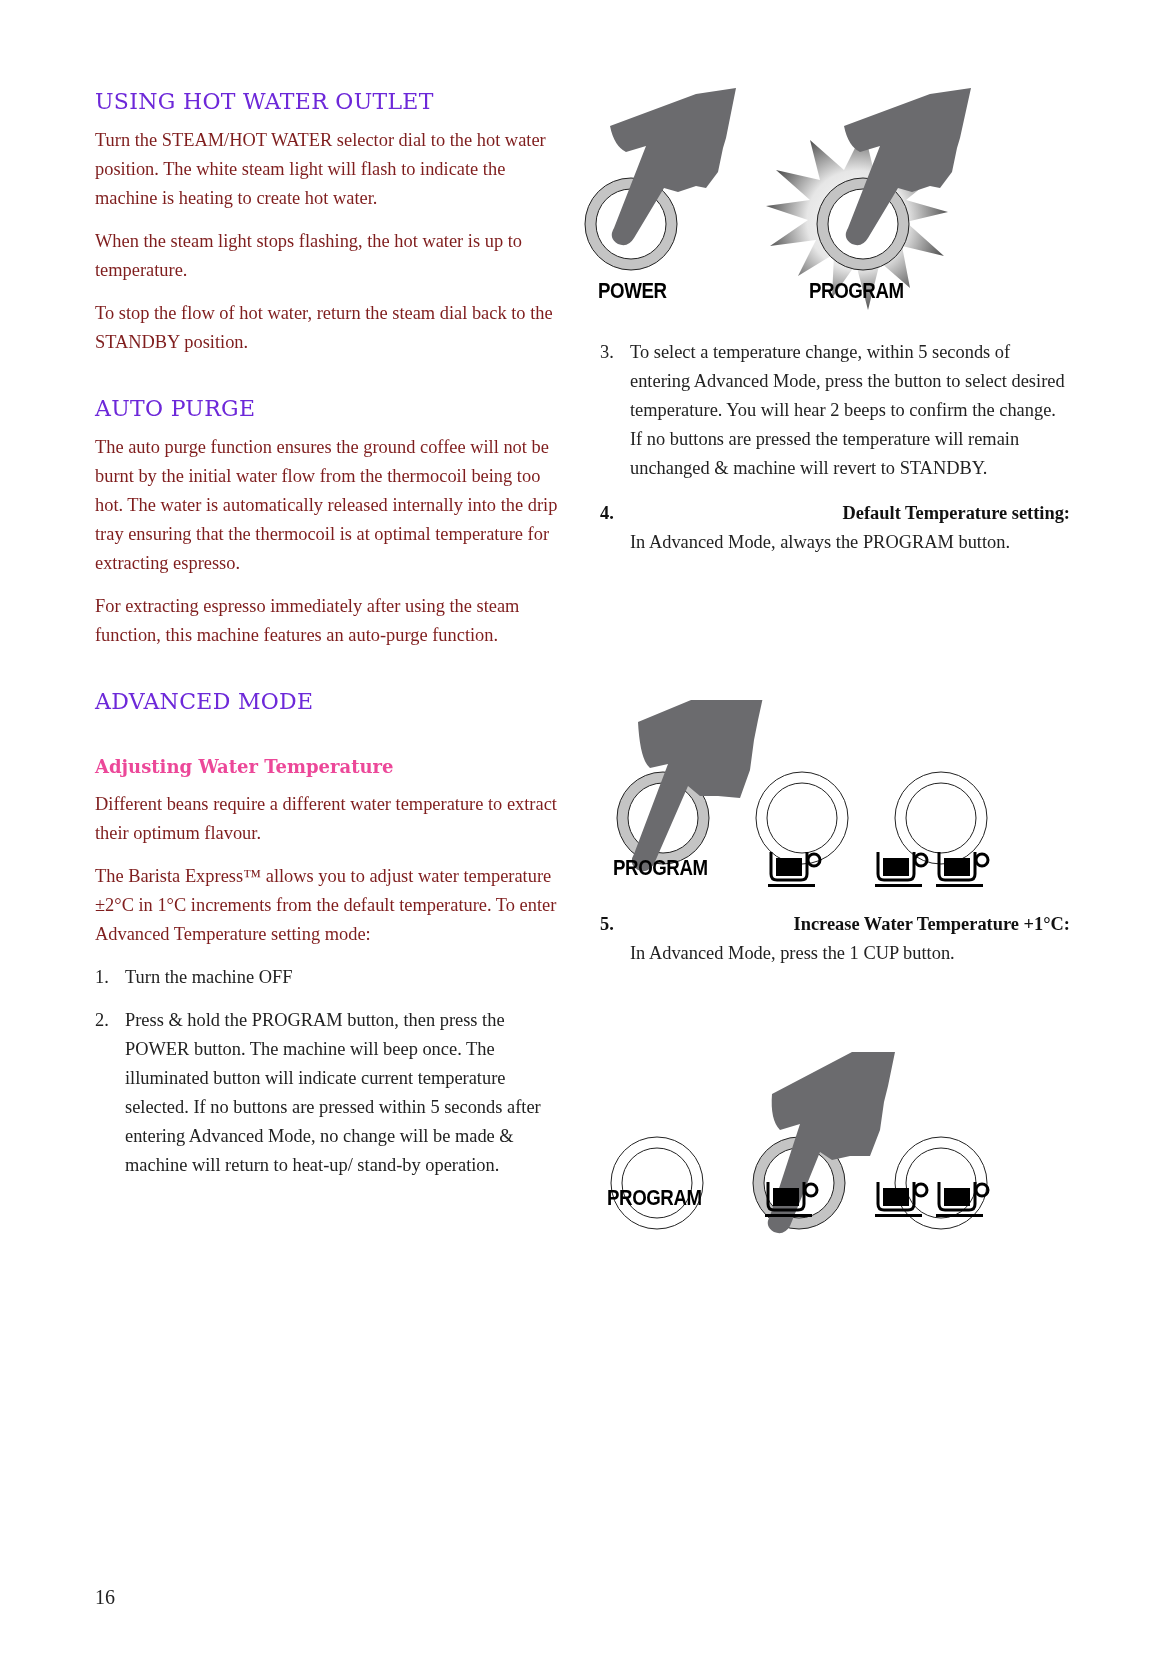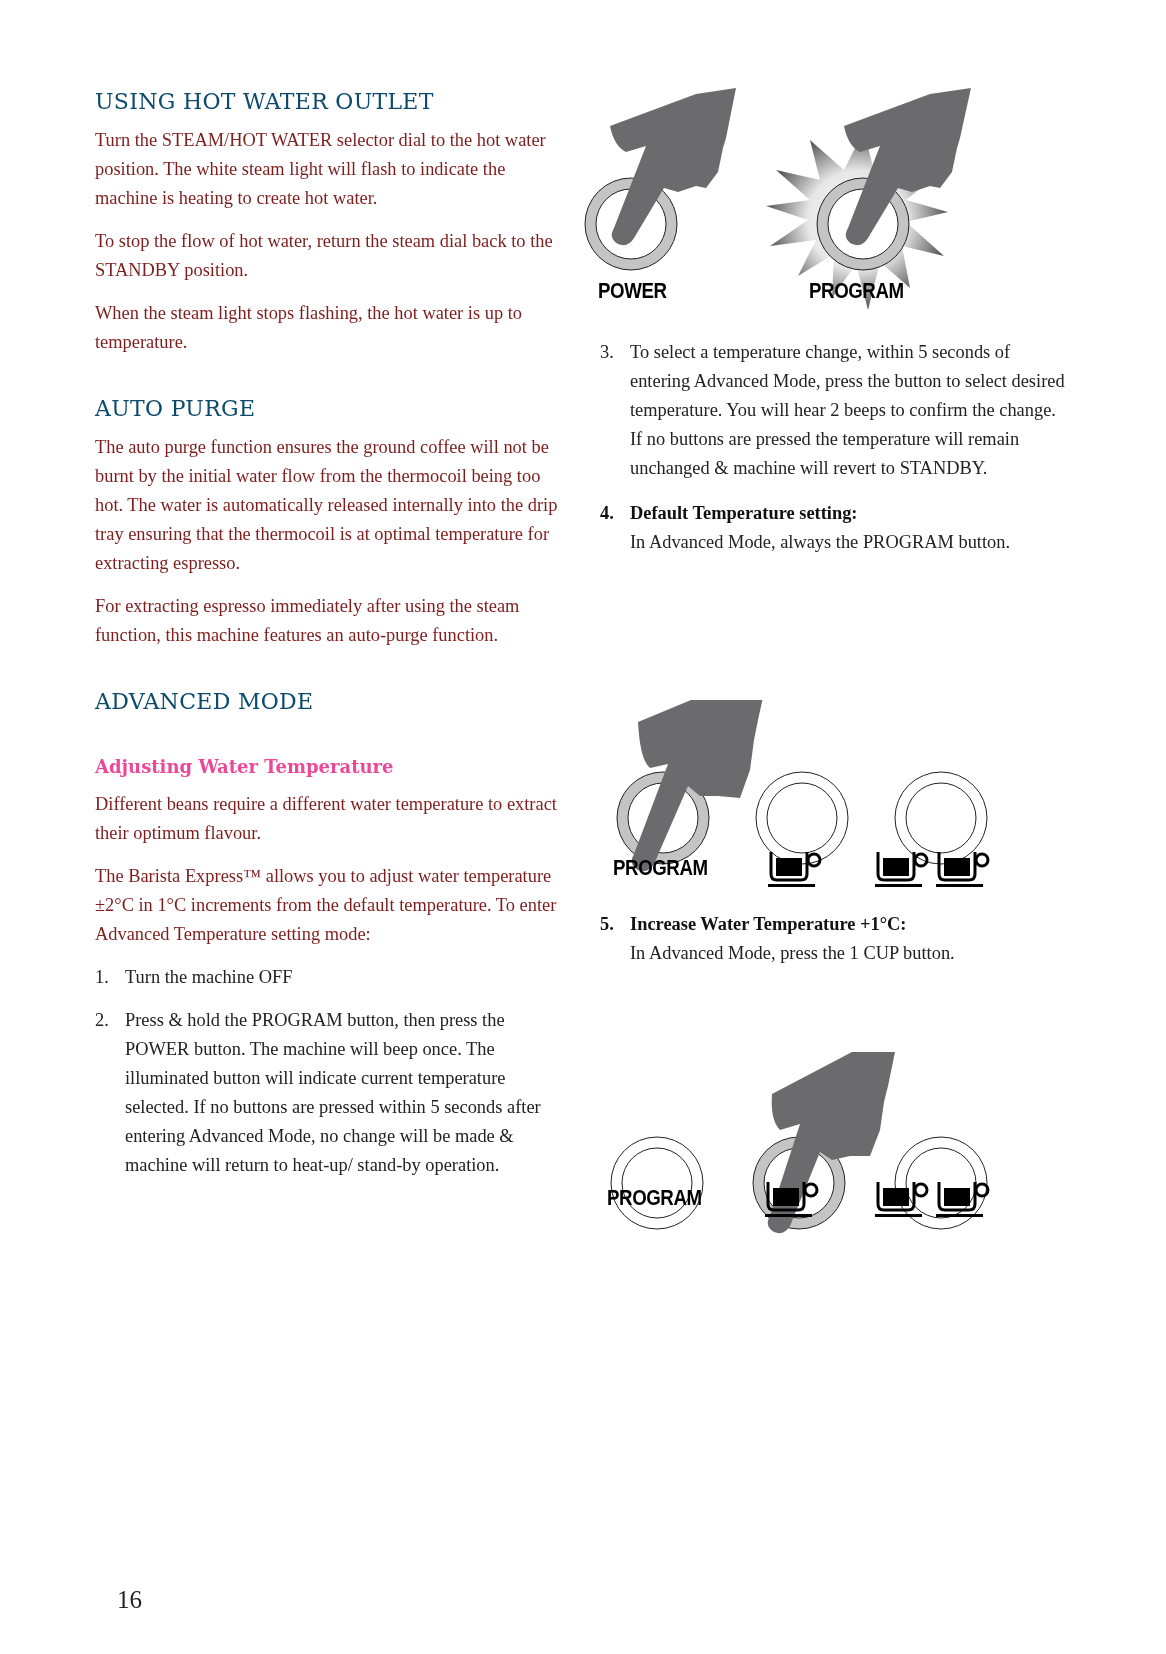--- a/index.html
+++ b/index.html
@@ -2,48 +2,48 @@
 <html><head>
 <meta charset="utf-8">
 <style>
   html, body { margin: 0; padding: 0; background: #ffffff; }
   body { width: 1166px; height: 1654px; position: relative; overflow: hidden;
          font-family: "DejaVu Serif", "Liberation Serif", serif; color: #1a1a1a; }
   .col { position: absolute; }
   .left { left: 95px; top: 88px; width: 470px; }
   .right { left: 600px; width: 470px; }
   .h2 { font-family: "DejaVu Serif", serif; font-size: 22px; font-weight: normal;
-        letter-spacing: 0.3px; margin: 0 0 10px 0; color: #0c4a6e; line-height: 28px; }
+        letter-spacing: 0.3px; margin: 0 0 10px 0; color: #6d28d9; line-height: 28px; }
   .h3 { font-family: "DejaVu Serif", serif; font-size: 18px; font-weight: bold;
         margin: 0 0 10px 0; line-height: 26px; color: #ec4899; }
   p { margin: 0 0 14px 0; font-size: 18.4px; line-height: 29px; font-weight: 300;
       font-family: "Liberation Serif", "DejaVu Serif", serif; color: #7f1d1d; }
   .sec-gap { height: 24px; }
   ol.steps { list-style: none; margin: 0; padding: 0; }
   ol.steps li { position: relative; padding-left: 30px; margin-bottom: 14px;
                 font-size: 18.4px; line-height: 29px;
                 font-family: "Liberation Serif", "DejaVu Serif", serif; color: #222; }
   ol.steps li .num { position: absolute; left: 0; top: 0; }
   ol.steps li .num.bold, .step-title { font-weight: bold; color: #111; }
-  .step-title { display: block; }
+  .step-title { display: block; text-align: right; }
   .fig { position: absolute; }
   .lbl { font-family: "Liberation Sans", "DejaVu Sans", sans-serif; font-weight: bold;
          font-size: 22px; color: #000; letter-spacing: -0.5px; transform: scaleX(0.85);
          transform-origin: left center; position: absolute; white-space: nowrap; }
-  .page-num { position: absolute; left: 95px; top: 1586px; font-size: 25px;
-              font-family: "Liberation Serif", serif; color: #222; margin-left: 22px; }
+  .page-num { position: absolute; left: 95px; top: 1586px; font-size: 20px;
+              font-family: "Liberation Serif", serif; color: #222; }
 </style>
 </head>
 <body>
 
 <div class="col left">
   <h2 class="h2">USING HOT WATER OUTLET</h2>
   <p>Turn the STEAM/HOT WATER selector dial to the hot water position. The white steam light will flash to indicate the machine is heating to create hot water.</p>
+  <p>When the steam light stops flashing, the hot water is up to temperature.</p>
   <p>To stop the flow of hot water, return the steam dial back to the STANDBY position.</p>
-  <p>When the steam light stops flashing, the hot water is up to temperature.</p>
   <div class="sec-gap"></div>
 
   <h2 class="h2">AUTO PURGE</h2>
   <p>The auto purge function ensures the ground coffee will not be burnt by the initial water flow from the thermocoil being too hot. The water is automatically released internally into the drip tray ensuring that the thermocoil is at optimal temperature for extracting espresso.</p>
   <p>For extracting espresso immediately after using the steam function, this machine features an auto-purge function.</p>
   <div class="sec-gap"></div>
 
   <h2 class="h2" style="margin-bottom:38px">ADVANCED MODE</h2>
   <h3 class="h3">Adjusting Water Temperature</h3>
   <p>Different beans require a different water temperature to extract their optimum flavour.</p>

